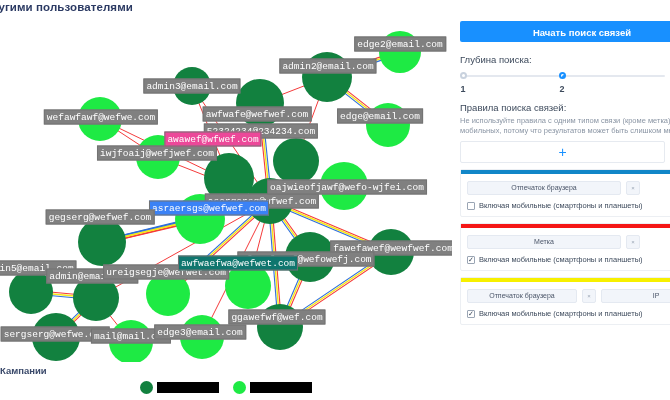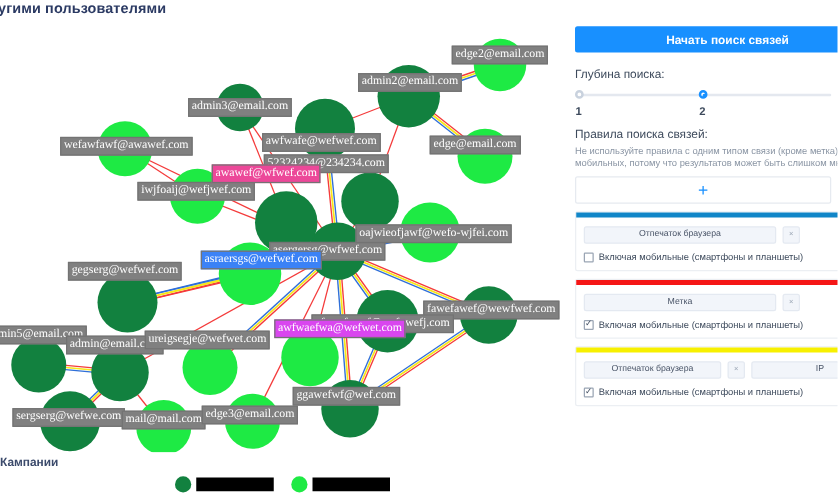--- a/index.html
+++ b/index.html
@@ -21,21 +21,21 @@
 
   
   .graph{position:absolute;left:0;top:14px;width:452px;height:348px;overflow:hidden;}
   .graph svg{position:absolute;left:0;top:0;}
 
   .node-label{
     position:absolute;transform:translate(-50%,-50%);
     background:#808080;color:#ffffff;
     font-size:9.5px;line-height:11px;
     padding:1px 2px;white-space:nowrap;
-    font-family:Liberation Serif, serif;
+    font-family:Liberation Mono, monospace;
     border:1px solid #737373;
   }
 
   
   .legend{position:absolute;left:0;top:362px;width:452px;height:38px;
           background:#fff;text-align:left;}
   .legend-title{font-size:9.5px;color:#3b4a6b;font-weight:600;padding-top:3px;}
   .legend-items{display:flex;justify-content:center;gap:14px;margin-top:5px;}
   .legend-item{display:flex;align-items:center;gap:4px;}
   .legend-dot{width:13px;height:13px;border-radius:50%;display:block;}
@@ -189,38 +189,38 @@
         <circle cx="96" cy="284" r="23" fill="#12813f"></circle>
         <circle cx="168" cy="280" r="22" fill="#1eea44"></circle>
         <circle cx="248" cy="272" r="23" fill="#1eea44"></circle>
         <circle cx="56" cy="323" r="24" fill="#12813f"></circle>
         <circle cx="131" cy="328" r="22" fill="#1eea44"></circle>
         <circle cx="202" cy="323" r="22" fill="#1eea44"></circle>
         <circle cx="280" cy="313" r="23" fill="#12813f"></circle>
       </svg>
     <div id="graph-labels">
         <div class="node-label" style="left: 262px; top: 187px; background: rgb(128, 128, 128); color: rgb(255, 255, 255);">asergersg@wfwef.com</div>
-        <div class="node-label" style="left: 101px; top: 103px; background: rgb(128, 128, 128); color: rgb(255, 255, 255);">wefawfawf@awawef.com</div>
+        <div class="node-label" style="left: 101px; top: 103px; background: rgb(128, 128, 128); color: rgb(255, 255, 255);">wefawfawf@wefwe.com</div>
         <div class="node-label" style="left: 192px; top: 72px; background: rgb(128, 128, 128); color: rgb(255, 255, 255);">admin3@email.com</div>
         <div class="node-label" style="left: 257px; top: 78px; background: rgb(128, 128, 128); color: rgb(255, 255, 255); margin-top: 22px;">awfwafe@wefwef.com</div>
         <div class="node-label" style="left: 328px; top: 52px; background: rgb(128, 128, 128); color: rgb(255, 255, 255);">admin2@email.com</div>
         <div class="node-label" style="left: 400px; top: 30px; background: rgb(128, 128, 128); color: rgb(255, 255, 255);">edge2@email.com</div>
         <div class="node-label" style="left: 380px; top: 102px; background: rgb(128, 128, 128); color: rgb(255, 255, 255);">edge@email.com</div>
         <div class="node-label" style="left: 261px; top: 117px; background: rgb(128, 128, 128); color: rgb(255, 255, 255);">52324234@234234.com</div>
         <div class="node-label" style="left: 157px; top: 139px; background: rgb(128, 128, 128); color: rgb(255, 255, 255);">iwjfoaij@wefjwef.com</div>
         <div class="node-label" style="left: 213px; top: 125px; background: #ec4899; color: rgb(255, 255, 255);">awawef@wfwef.com</div>
         <div class="node-label" style="left: 347px; top: 173px; background: rgb(128, 128, 128); color: rgb(255, 255, 255);">oajwieofjawf@wefo-wjfei.com</div>
         <div class="node-label" style="left: 209px; top: 194px; background: #3b82f6; color: rgb(255, 255, 255);">asraersgs@wefwef.com</div>
         <div class="node-label" style="left: 100px; top: 203px; background: rgb(128, 128, 128); color: rgb(255, 255, 255);">gegserg@wefwef.com</div>
         <div class="node-label" style="left: 393px; top: 234px; background: rgb(128, 128, 128); color: rgb(255, 255, 255);">fawefawef@wewfwef.com</div>
         <div class="node-label" style="left: 306px; top: 245px; background: rgb(128, 128, 128); color: rgb(255, 255, 255);">afwaefwaef@wefowefj.com</div>
         <div class="node-label" style="left: 28px; top: 254px; background: rgb(128, 128, 128); color: rgb(255, 255, 255);">admin5@email.com</div>
         <div class="node-label" style="left: 92px; top: 262px; background: rgb(128, 128, 128); color: rgb(255, 255, 255);">admin@email.com</div>
         <div class="node-label" style="left: 166px; top: 258px; background: rgb(128, 128, 128); color: rgb(255, 255, 255);">ureigsegje@wefwet.com</div>
-        <div class="node-label" style="left: 238px; top: 249px; background: #d946ef; color: rgb(255, 255, 255); margin-left: 34px;">awfwaefwa@wefwet.com</div>
+        <div class="node-label" style="left: 238px; top: 249px; background: #0f766e; color: rgb(255, 255, 255);">awfwaefwa@wefwet.com</div>
         <div class="node-label" style="left: 55px; top: 320px; background: rgb(128, 128, 128); color: rgb(255, 255, 255);">sergserg@wefwe.com</div>
         <div class="node-label" style="left: 131px; top: 322px; background: rgb(128, 128, 128); color: rgb(255, 255, 255);">mail@mail.com</div>
         <div class="node-label" style="left: 200px; top: 318px; background: rgb(128, 128, 128); color: rgb(255, 255, 255);">edge3@email.com</div>
         <div class="node-label" style="left: 277px; top: 303px; background: rgb(128, 128, 128); color: rgb(255, 255, 255);">ggawefwf@wef.com</div>
       </div>
   </div>
 
   <div class="legend">
     <div class="legend-title">Кампании</div>
     <div class="legend-items" id="legend-items">

